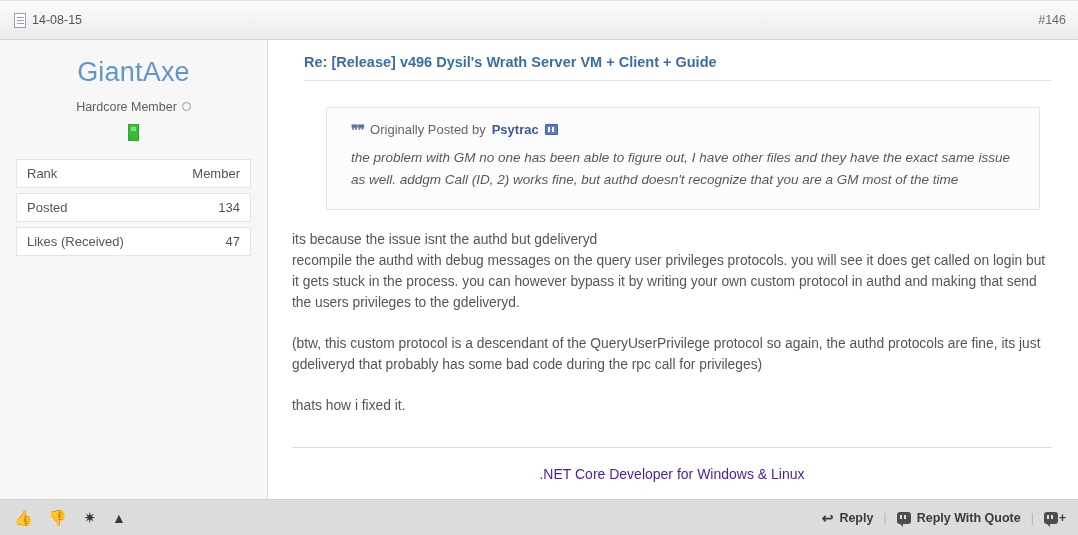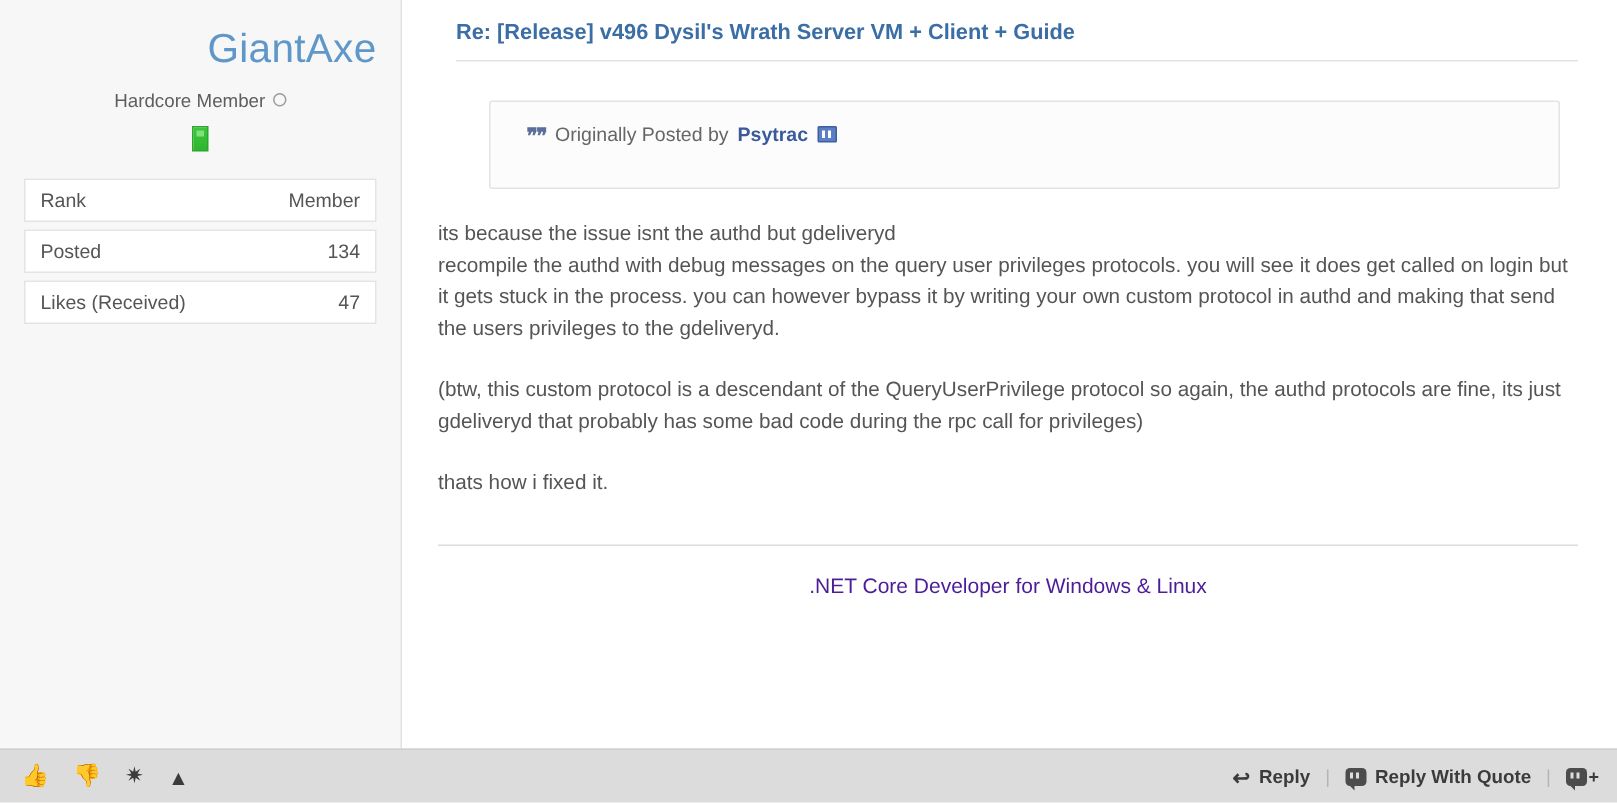--- a/index.html
+++ b/index.html
@@ -79,21 +79,21 @@
   
   .user-panel {
     width: 268px;
     min-width: 268px;
     box-sizing: border-box;
     background: #f7f7f7;
     border-right: 1px solid #e2e2e2;
     padding: 18px 16px 10px 16px;
   }
   .username {
-    text-align: right;
+    text-align: center;
     font-size: 27px;
     color: #5f97c9;
     font-weight: normal;
     letter-spacing: 0.2px;
     line-height: 1.1;
     margin: 0 0 12px 0;
   }
   .usertitle {
     text-align: center;
     font-size: 12.5px;
@@ -337,20 +337,27 @@
     font-weight: bold;
     color: #3b3b3b;
     line-height: 1;
   }
 </style>
 </head>
 <body>
 
 <div class="post-wrap">
 
+  <div class="post-header">
+    <div class="post-date">
+      <span class="doc-icon"></span>
+      <span>14-08-15</span>
+    </div>
+    <div class="post-num">#146</div>
+  </div>
 
   <div class="post-body">
 
     <div class="user-panel">
       <div class="username">GiantAxe</div>
       <div class="usertitle">
         <span>Hardcore Member</span>
         <span class="status-dot"></span>
       </div>
       <div class="rank-badge-row">
@@ -376,20 +383,21 @@
     <div class="content-col">
       <div class="thread-title">Re: [Release] v496 Dysil's Wrath Server VM + Client + Guide</div>
 
       <div class="quote-box">
         <div class="quote-head">
           <span class="quote-marks">❞❞</span>
           <span>Originally Posted by</span>
           <span class="quote-author">Psytrac</span>
           <span class="viewpost-icon"></span>
         </div>
+        <p class="quote-text">the problem with GM no one has been able to figure out, I have other files and they have the exact same issue as well. addgm Call (ID, 2) works fine, but authd doesn't recognize that you are a GM most of the time</p>
       </div>
 
       <p class="post-text tight" style="white-space: pre-line;">its because the issue isnt the authd but gdeliveryd
 recompile the authd with debug messages on the query user privileges protocols. you will see it does get called on login but it gets stuck in the process. you can however bypass it by writing your own custom protocol in authd and making that send the users privileges to the gdeliveryd.</p>
       <p class="post-text">(btw, this custom protocol is a descendant of the QueryUserPrivilege protocol so again, the authd protocols are fine, its just gdeliveryd that probably has some bad code during the rpc call for privileges)</p>
       <p class="post-text">thats how i fixed it.</p>
 
       <hr class="sig-sep">
       <div class="signature">.NET Core Developer for Windows &amp; Linux</div>
     </div>

